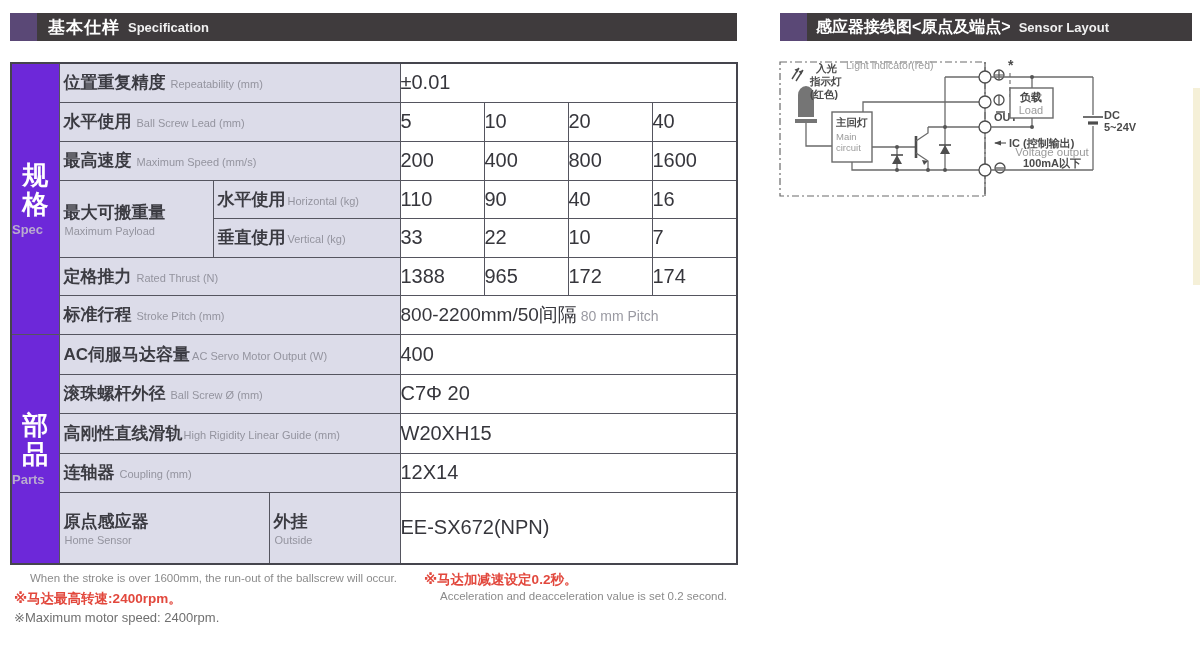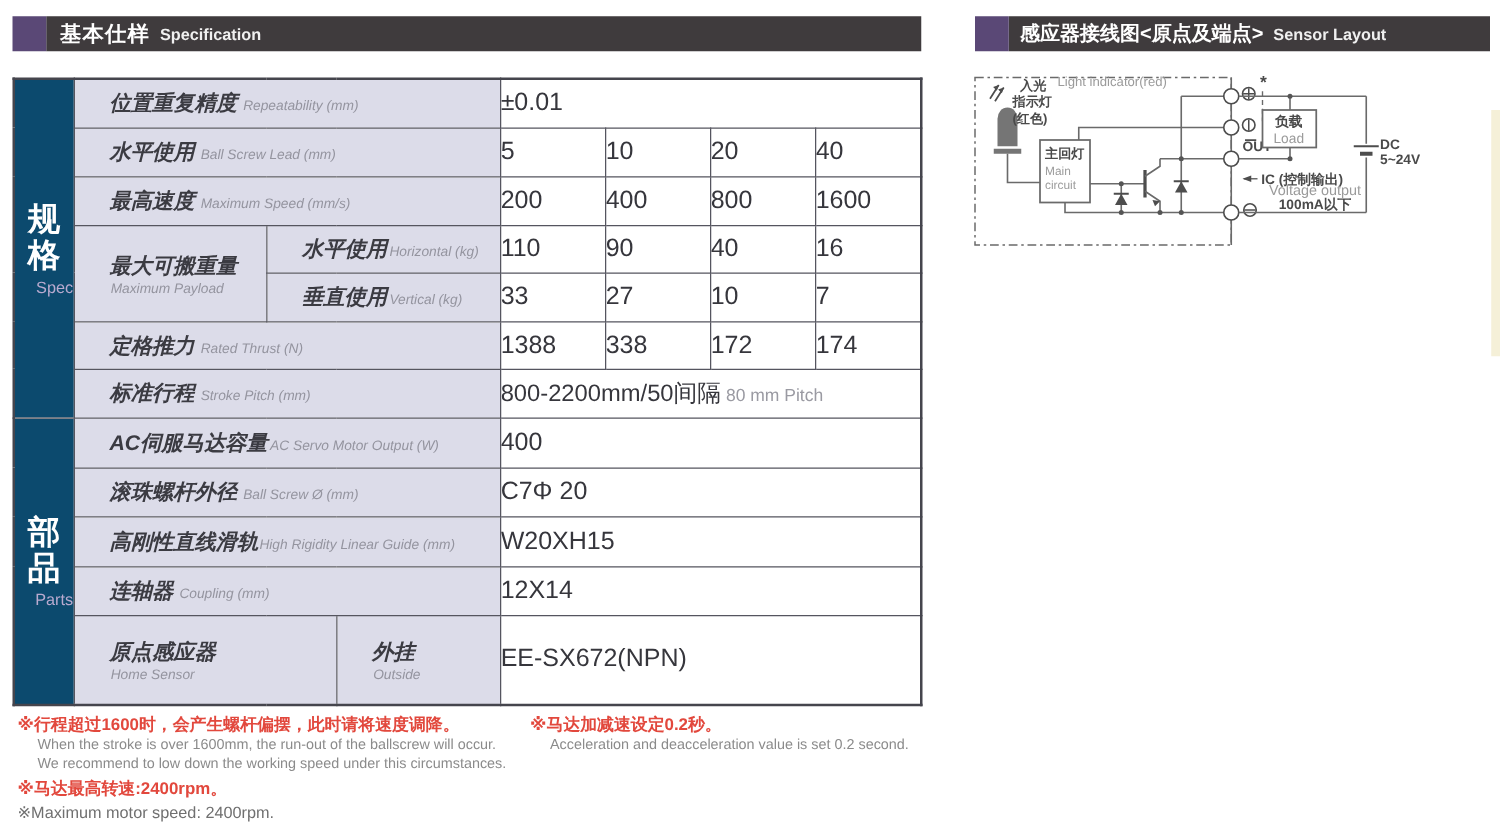--- a/index.html
+++ b/index.html
@@ -16,27 +16,27 @@
   .hbar .zh { color:#ffffff; font-weight:bold; font-size:17px; margin-left:11px; letter-spacing:1px; }
   .hbar .en { color:#f0f0f0; font-size:13px; font-weight:bold; margin-left:8px; }
   #hbar-left  { left:37px;  top:13px; width:700px; }
   #hbar-right { left:807px; top:13px; width:385px; }
 
   
   table.spec { position:absolute; left:10px; top:62px; border-collapse:collapse; table-layout:fixed;
                border:2.5px solid #45454d; }
   table.spec td { border:1.5px solid #55555f; overflow:hidden; }
 
-  td.side { background:#0c4a6e; text-align:right; vertical-align:middle; }
+  td.side { background:#6d28d9; text-align:left; vertical-align:middle; }
   td.side .vzh { color:#ffffff; font-weight:bold; font-size:26px; line-height:1.12;
                  width:1em; margin:0 auto; word-break:break-all; }
-  td.side .ven { color:#b9aacf; font-size:13px; font-weight:normal; margin-top:3px; }
+  td.side .ven { color:#b9aacf; font-size:13px; font-weight:bold; margin-top:3px; }
   td.side2 { border-top-color:#867a9e; }
 
-  td.lbl { background:#dcdce9; padding-left:28px; vertical-align:middle;font-style:italic; }
+  td.lbl { background:#dcdce9; padding-left:4px; vertical-align:middle; }
   .lzh { color:#3b3b42; font-weight:bold; font-size:17px; }
   .len { color:#94949f; font-size:11px; margin-left:5px; }
   .stack .len { display:block; margin-left:1px; margin-top:1px; }
 
   td.val { background:#ffffff; text-align:left; vertical-align:middle;
            color:#36363c; font-size:20px; }
   .v-en { color:#9a9aa2; font-size:14px; }
 
   
   .notes { position:absolute; top:571px; font-size:13px; }
@@ -131,31 +131,31 @@
     <td class="val">90</td>
     <td class="val">40</td>
     <td class="val">16</td>
   </tr>
 
   <tr style="height:39px">
     <td class="lbl" colspan="2">
       <span class="lzh">垂直使用</span><span class="len" style="margin-left:2px">Vertical (kg)</span>
     </td>
     <td class="val">33</td>
-    <td class="val">27</td>
+    <td class="val">22</td>
     <td class="val">10</td>
     <td class="val">7</td>
   </tr>
 
   <tr style="height:38px">
     <td class="lbl" colspan="3">
       <span class="lzh">定格推力</span><span class="len">Rated Thrust (N)</span>
     </td>
     <td class="val">1388</td>
-    <td class="val">338</td>
+    <td class="val">965</td>
     <td class="val">172</td>
     <td class="val">174</td>
   </tr>
 
   <tr style="height:39px">
     <td class="lbl" colspan="3">
       <span class="lzh">标准行程</span><span class="len">Stroke Pitch (mm)</span>
     </td>
     <td class="val" colspan="4" style="font-size:19px">
       <span>800-2200mm/50间隔</span><span class="v-en"> 80 mm Pitch</span>
@@ -202,23 +202,21 @@
     <td class="lbl stack">
       <span class="lzh">外挂</span>
       <span class="len">Outside</span>
     </td>
     <td class="val" colspan="4">EE-SX672(NPN)</td>
   </tr>
 </tbody>
   </table>
 
 <div class="notes" id="notes-left">
-  <div class="n-red">※行程超过1600时，会产生螺杆偏摆，此时请将速度调降。</div>
   <div class="n-gray">When the stroke is over 1600mm, the run-out of the ballscrew will occur.</div>
-  <div class="n-gray">We recommend to low down the working speed under this circumstances.</div>
   <div class="n-red mt">※马达最高转速:2400rpm。</div>
   <div class="n-dark">※Maximum motor speed: 2400rpm.</div>
 </div>
 <div class="notes" id="notes-right">
   <div class="n-red">※马达加减速设定0.2秒。</div>
   <div class="n-gray">Acceleration and deacceleration value is set 0.2 second.</div>
 </div>
 
 <svg id="diagram" width="430" height="165" viewBox="0 0 430 165">
 

